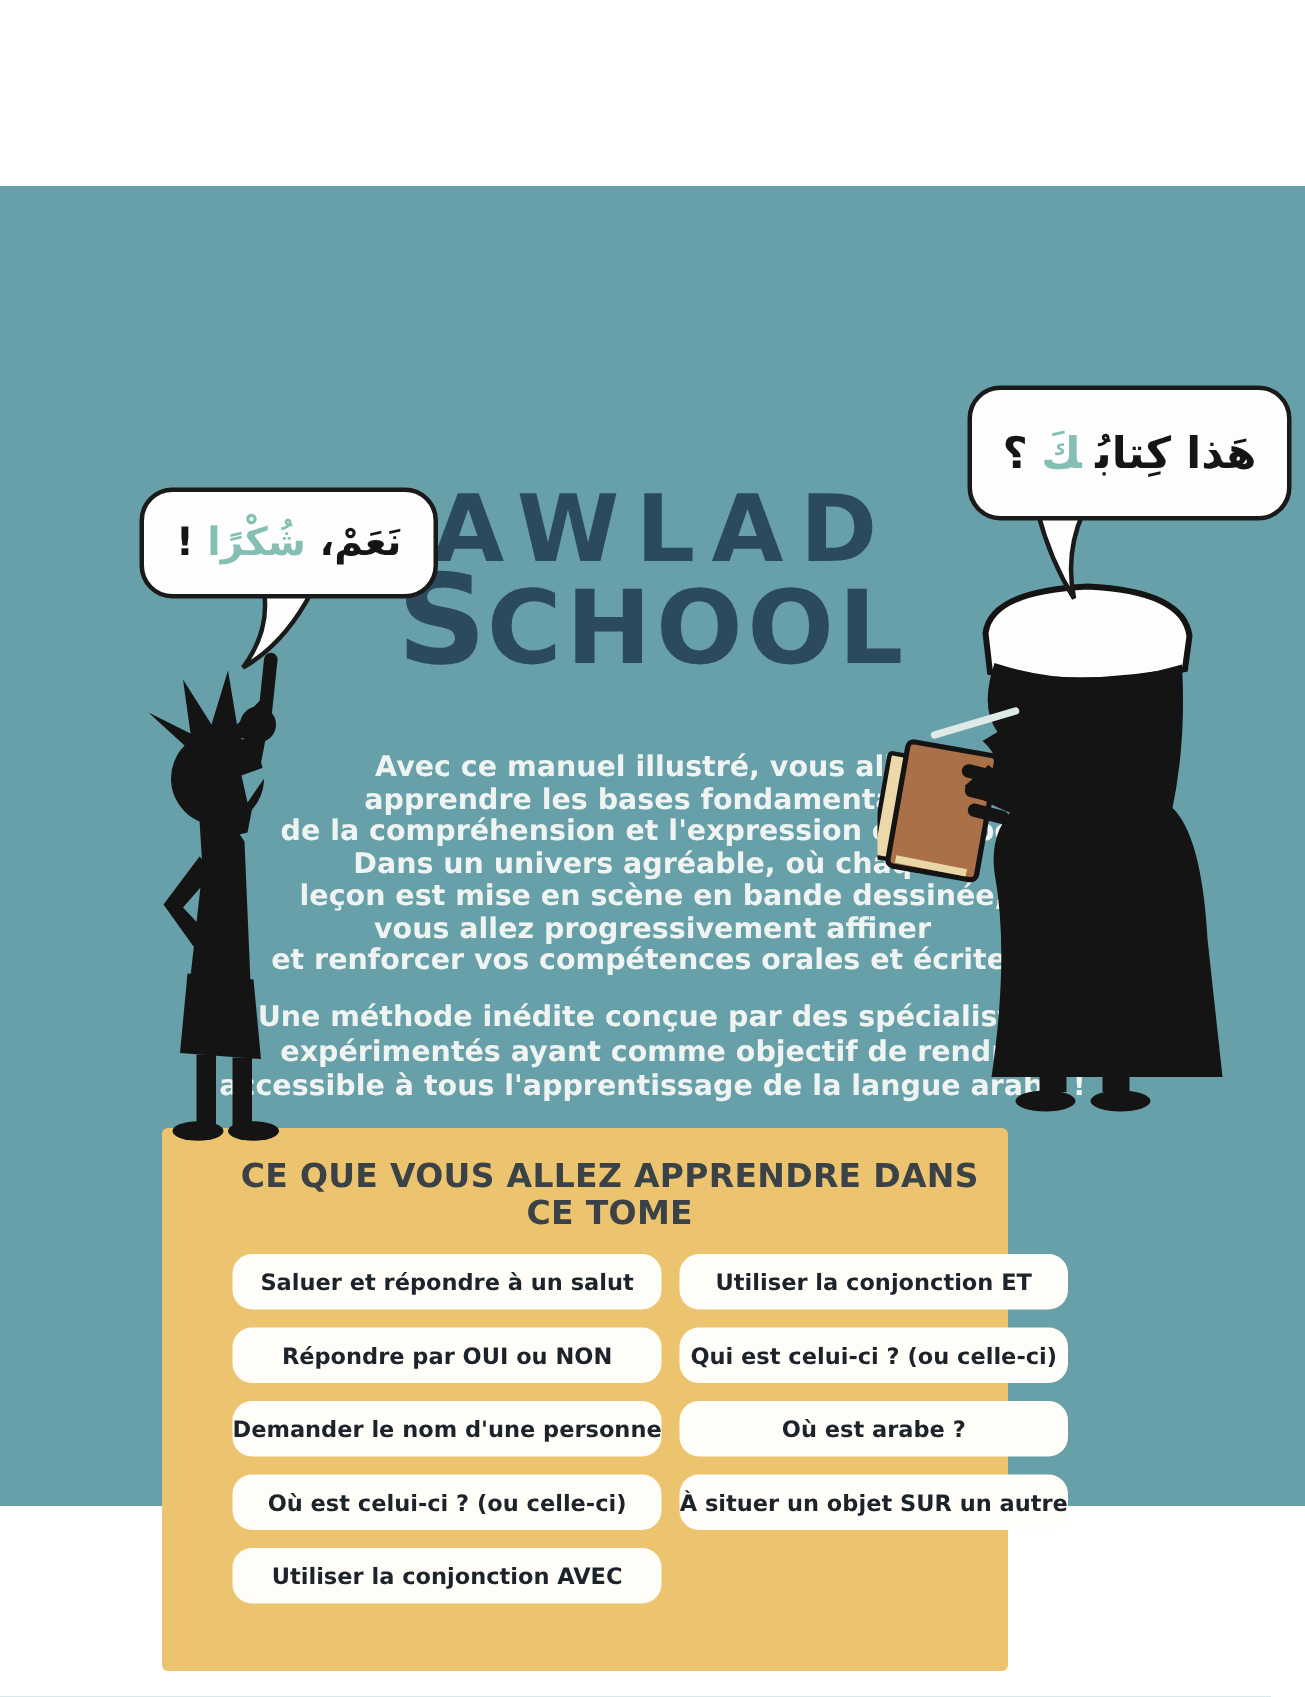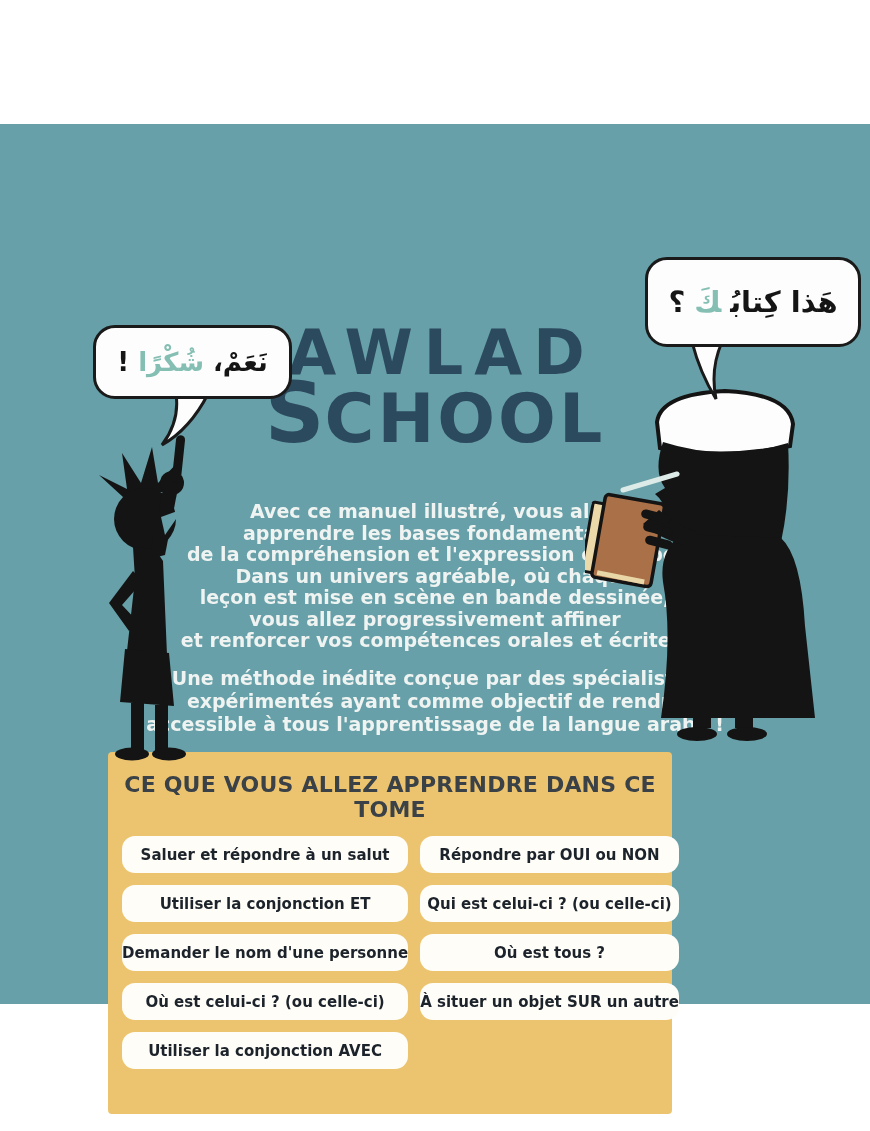--- a/index.html
+++ b/index.html
@@ -26,21 +26,21 @@
   .logo-school::first-letter { font-size:1.22em; letter-spacing:0; }
 
   
   .para { position:absolute; left:0; width:870px; text-align:center; color:#eff4f2;
           white-space:pre-line; font-weight:bold; z-index:2; }
   .para1 { top:377px; font-size:19px; line-height:21.5px; }
   .para2 { top:543px; font-size:19px; line-height:23px; }
 
   
   .panel { position:absolute; left:108px; top:628px; width:564px; height:362px;
-           background:#ecc46f; border-radius:4px; z-index:2; }
+           background:#ecc46f; border-radius:4px; z-index:2;padding-left:33px; }
   .panel-heading { margin-top:20px; text-align:center; font-size:22px; font-weight:bold;
                    color:#3a4147; letter-spacing:0.2px; }
   .pill-grid { display:grid; grid-template-columns:1fr 1fr; column-gap:8px; row-gap:8px;
                padding:14px 14px 0 14px;gap:12px; }
   .pill { background:#fffdf7; border-radius:13px; height:37px; display:flex; align-items:center;
           justify-content:center; font-size:15px; font-weight:bold; color:#1c232b;
           text-align:center; white-space:nowrap; }
 
   
   .figure { position:absolute; z-index:3; }
@@ -84,25 +84,25 @@
 vous allez progressivement affiner
 et renforcer vos compétences orales et écrites.</div>
     <div class="para para2">Une méthode inédite conçue par des spécialistes
 expérimentés ayant comme objectif de rendre
 accessible à tous l'apprentissage de la langue arabe !</div>
 
     <div class="panel">
       <div class="panel-heading">CE QUE VOUS ALLEZ APPRENDRE DANS CE TOME</div>
       <div class="pill-grid">
         <div class="pill">Saluer et répondre à un salut</div>
+        <div class="pill">Utiliser la conjonction ET</div>
         <div class="pill">Répondre par OUI ou NON</div>
-        <div class="pill">Utiliser la conjonction ET</div>
         <div class="pill">Qui est celui-ci ? (ou celle-ci)</div>
         <div class="pill">Demander le nom d'une personne</div>
-        <div class="pill">Où est tous ?</div>
+        <div class="pill">Où est arabe ?</div>
         <div class="pill">Où est celui-ci ? (ou celle-ci)</div>
         <div class="pill">À situer un objet SUR un autre</div>
         <div class="pill">Utiliser la conjonction AVEC</div>
       </div>
     </div>
 
     <svg class="figure fig-boy" width="210" height="342" viewBox="0 0 210 342">
       <g fill="#141414">
         <path d="M48,78 L24,56 L52,70 L47,34 L66,64 L77,28 L83,64 L104,42 L95,72 Z"></path>
         <circle cx="70" cy="100" r="31"></circle>

